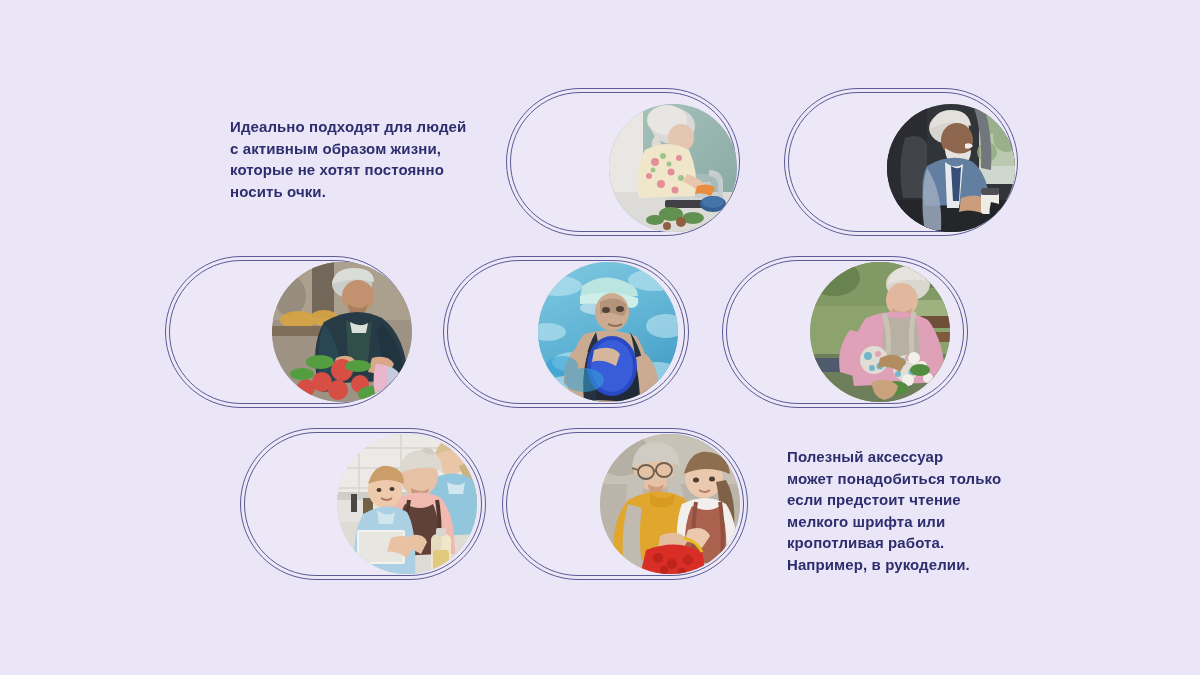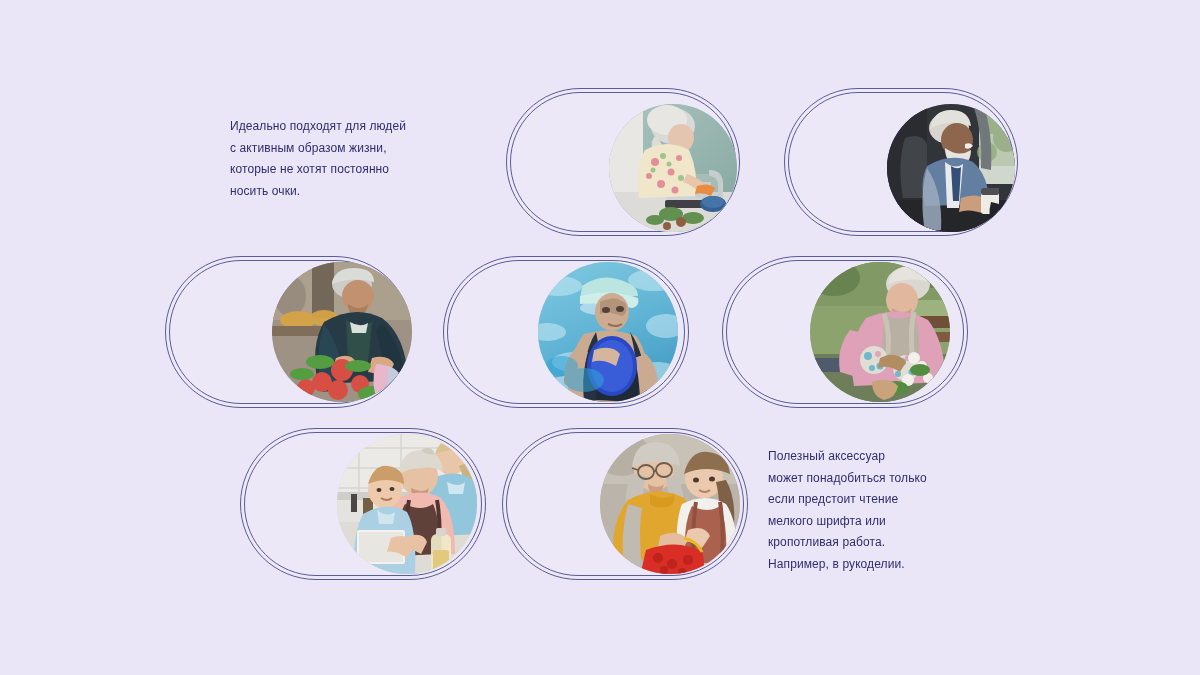--- a/index.html
+++ b/index.html
@@ -37,25 +37,25 @@
     border-radius: 50%;
     overflow: hidden;
     background: #cfd2d6;
   }
   .photo > svg { display: block; width: 100%; height: 100%; }
 
   
   .txt {
     position: absolute;
     color: #2E2E6E;
-    font-size: 12px;
+    font-size: 15px;
     line-height: 21.5px;
     letter-spacing: 0.1px;
     white-space: pre-line;
-    font-weight: 400;
+    font-weight: 700;
   }
 </style>
 </head>
 <body>
 
 <div class="stage">
 
   <div class="txt" style="left:230px; top:116px; width:250px;">Идеально подходят для людей
 с активным образом жизни,
 которые не хотят постоянно
@@ -383,20 +383,20 @@
           <circle cx="72" cy="130" r="5"></circle>
         <circle cx="88" cy="126" r="5"></circle>
           <circle cx="64" cy="136" r="4"></circle>
         <circle cx="82" cy="138" r="4"></circle>
       </g>
       <path d="M84 104 q14 4 18 14" stroke="#e8b818" stroke-width="3" fill="none"></path>
       <rect x="0" y="0" width="140" height="140" fill="#fff" opacity="0.03"></rect>
     </svg>
   </div>
 
-  <div class="txt" style="left:768px; top:446px; width:230px;">Полезный аксессуар
+  <div class="txt" style="left:787px; top:446px; width:230px;">Полезный аксессуар
 может понадобиться только
 если предстоит чтение
 мелкого шрифта или
 кропотливая работа.
 Например, в рукоделии.</div>
 
 </div>
 
 </body></html>

